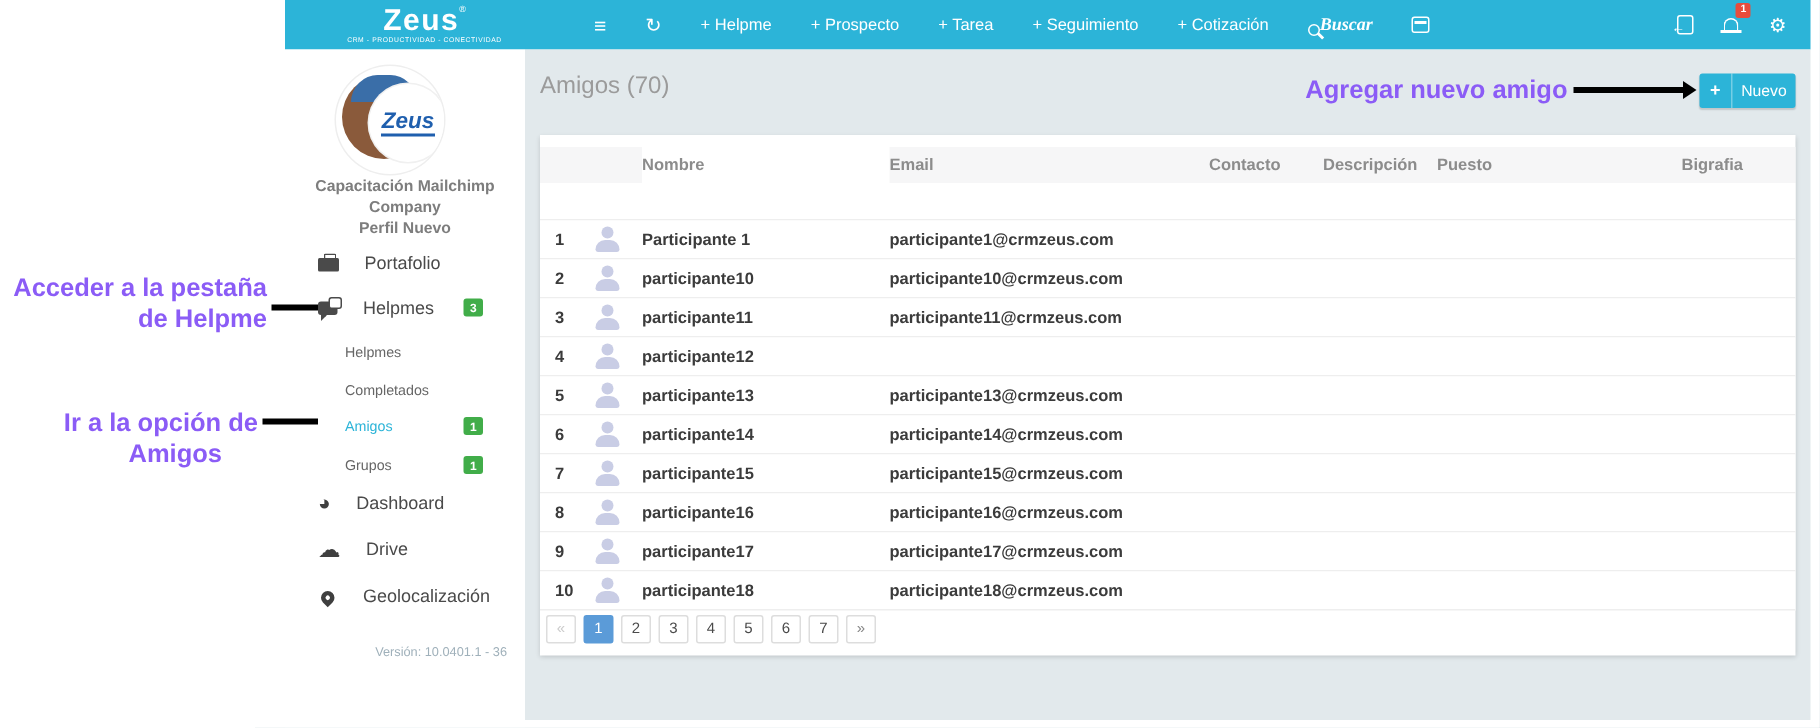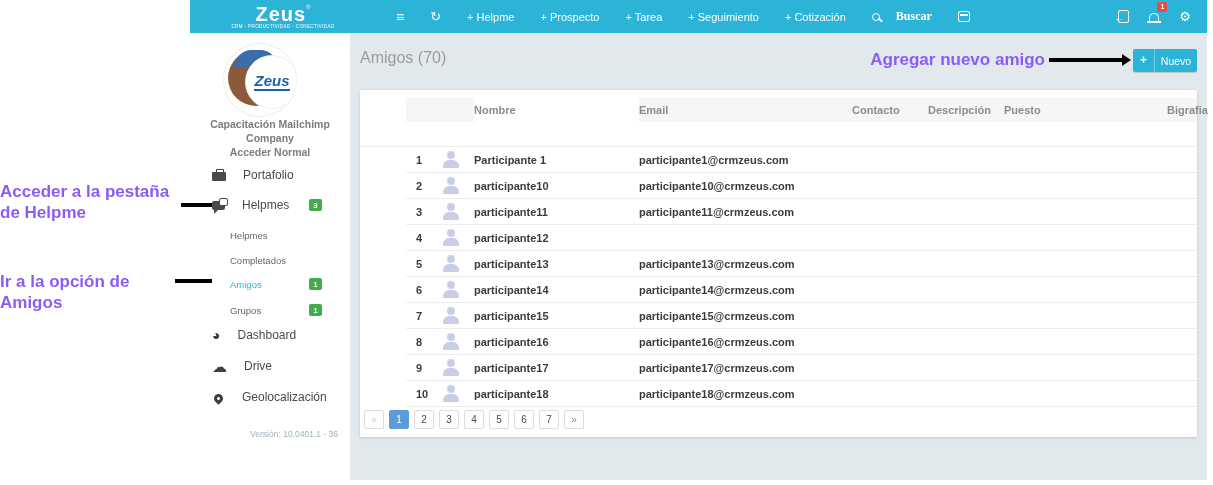--- a/index.html
+++ b/index.html
@@ -10,21 +10,21 @@
   .navbar { position:absolute; left:190px; top:0; width:1017px; height:33px; background:#2cb4d8;
             display:flex; align-items:center; color:#fff; }
   .nv-logo { margin-left:38px; width:110px; text-align:center; line-height:1; }
   .nv-logo .big { font-size:20px; font-weight:bold; letter-spacing:1px; }
   .nv-logo .reg { font-size:6px; vertical-align:top; }
   .nv-logo .tag { font-size:4.5px; letter-spacing:.4px; margin-top:1px; white-space:nowrap; }
   .nv-menu { display:flex; align-items:center; gap:26px; margin-left:58px; font-size:11px; }
   .nv-item { cursor:pointer; white-space:nowrap; }
   .icon-burger { font-size:14px; line-height:1; }
   .icon-refresh { font-size:13px; line-height:1; }
-  .nv-search { display:flex; align-items:center; gap:16px; }
+  .nv-search { display:flex; align-items:flex-end; gap:0;font-style:italic; }
   .mag { width:8px; height:8px; border:1.5px solid #fff; border-radius:50%; position:relative; display:inline-block; }
   .mag::after { content:""; position:absolute; width:5px; height:1.5px; background:#fff; transform:rotate(45deg); right:-4px; bottom:-1px; }
   .nv-search-label { font-family:"Liberation Serif", serif; font-weight:bold; font-size:12px; }
   .cal { width:12px; height:11px; border:1.5px solid #fff; border-radius:2px; position:relative; display:inline-block; }
   .cal::before { content:""; position:absolute; left:1px; right:1px; top:2px; height:1.5px; background:#fff; }
   .nv-right { margin-left:auto; display:flex; align-items:center; gap:20px; margin-right:16px; }
   .logout { width:11px; height:13px; border:1.5px solid #fff; border-radius:2px; position:relative; display:inline-block; }
   .logout::after { content:"←"; color:#fff; font-size:9px; position:absolute; left:-5px; top:2px; }
   .bellwrap { position:relative; display:inline-block; }
   .bell { width:10px; height:9px; border:1.5px solid #fff; border-radius:6px 6px 0 0; border-bottom:none; position:relative; display:inline-block; margin-top:3px; }
@@ -62,40 +62,40 @@
   
   .main-bg { position:absolute; left:350px; top:33px; width:857px; height:447px; background:#e2e9ec; }
   .page-title { position:absolute; left:360px; top:49px; font-size:16px; color:#9b9b9b; }
   .btn-new { position:absolute; left:1133px; top:49px; width:64px; height:23px; background:#2cb4d8; border-radius:2px;
              display:flex; align-items:center; color:#fff; cursor:pointer; box-shadow:0 1px 1px rgba(0,0,0,.15); }
   .btn-new .plus { width:22px; text-align:center; font-size:12px; font-weight:bold; border-right:1px solid rgba(255,255,255,.35); line-height:23px; }
   .btn-new .lbl { flex:1; text-align:center; font-size:10.5px; }
 
   
   .card { position:absolute; left:360px; top:90px; width:837px; height:347px; background:#fff; box-shadow:0 1px 3px rgba(0,0,0,.15); }
-  .tgrid { display:grid; grid-template-columns:36px 32px 165px 213px 76px 76px 163px 1fr; align-items:center;margin-left:46px; }
+  .tgrid { display:grid; grid-template-columns:36px 32px 165px 213px 76px 76px 163px 1fr; align-items:center; }
   .thead { position:absolute; left:0; right:0; top:8px; height:24px; background:#f6f6f7; font-size:11px; font-weight:bold; color:#8c8c8c; }
   .thead .hc-nombre { background:#fff; height:24px; display:flex; align-items:center; }
   .empty-row { position:absolute; left:0; right:0; top:32px; height:25px; border-bottom:1px solid #eee; background:#fff; }
   .trow { position:absolute; left:0; right:0; height:26px; border-bottom:1px solid #eee; font-size:11px; font-weight:bold; color:#3b3b3b; cursor:pointer; background:#fff; }
   .cell-n { padding-left:10px; }
   .avatar { width:18px; height:18px; position:relative; display:inline-block; }
   .avatar::before { content:""; position:absolute; left:5px; top:0; width:8px; height:8px; border-radius:50%; background:#c9cde5; }
   .avatar::after { content:""; position:absolute; left:1px; top:9px; width:16px; height:8px; border-radius:8px 8px 2px 2px; background:#c9cde5; }
 
   .pager { position:absolute; left:4px; top:320px; display:flex; gap:5px; align-items:center; }
   .pg { min-width:20px; height:19px; border:1px solid #ddd; border-radius:2px; background:#fff; color:#4a4a4a;
         font-size:10px; display:flex; align-items:center; justify-content:center; padding:0 5px; cursor:pointer; }
   .pg.prev { color:#ccc; }
   .pg.next { color:#888; }
   .pg.active { background:#5b9bd8; border-color:#5b9bd8; color:#fff; }
 
   
   .ann { position:absolute; font-weight:bold; color:#8b5cf6; font-size:17px; line-height:21px; }
-  .ann-right { text-align:left; }
+  .ann-right { text-align:right; }
   .ann-line { position:absolute; background:#000; height:4px; }
   .ann-arrowhead { position:absolute; width:0; height:0; border-top:6px solid transparent; border-bottom:6px solid transparent; border-left:9px solid #000; }
 </style>
 </head>
 <body>
 
 <div class="canvas">
 
   <div class="navbar">
     <div class="nv-logo">
@@ -130,21 +130,21 @@
     <div class="s-logo">
       <span class="monkey"></span>
       <span class="cap"></span>
       <span class="zdisc">
         <span class="ztxt">Zeus</span>
       </span>
     </div>
     <div class="s-company" style="top:84px">
       <div>Capacitación Mailchimp</div>
       <div>Company</div>
-      <div>Acceder Normal</div>
+      <div>Perfil Nuevo</div>
     </div>
 
     <div class="s-item" style="top:132px">
       <span class="briefcase"></span>
       <span>Portafolio</span>
     </div>
     <div class="s-item" style="top:162px">
       <span class="chat"></span>
       <span>Helpmes</span>
     </div>

